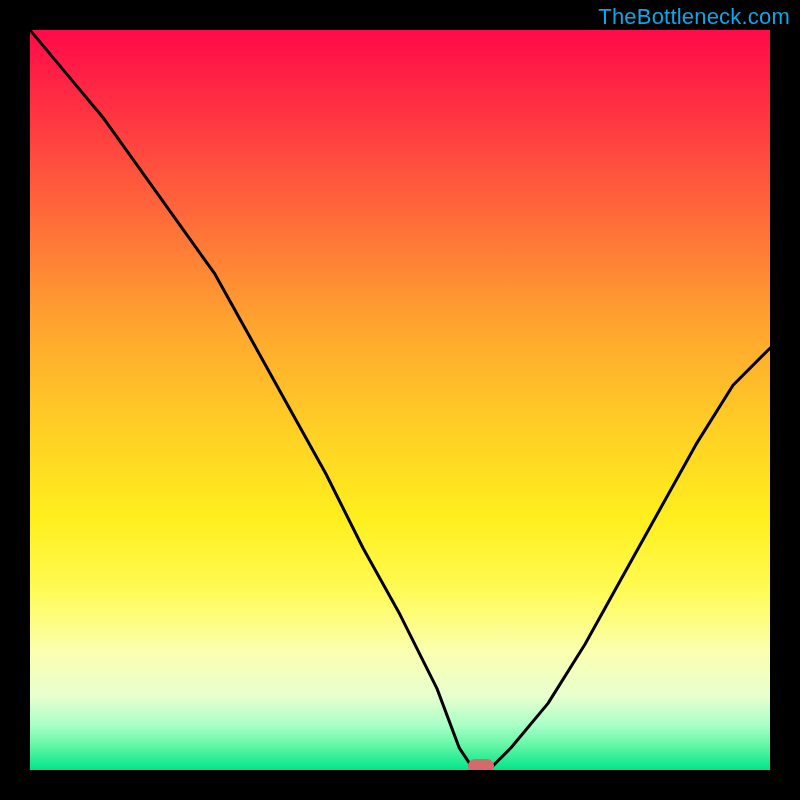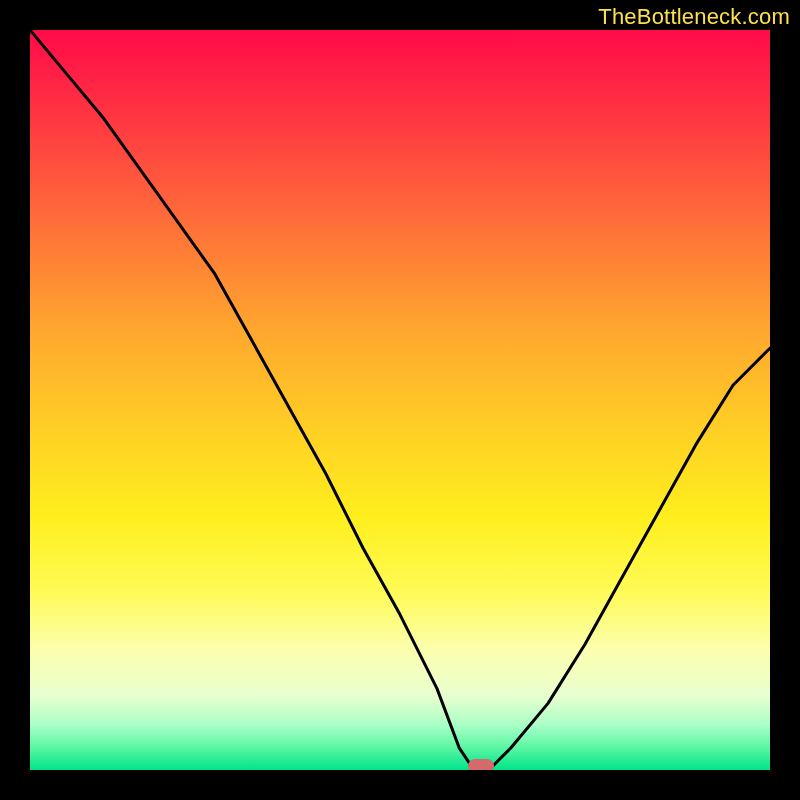--- a/index.html
+++ b/index.html
@@ -13,21 +13,21 @@
   .frame {
     position: relative;
     width: 800px;
     height: 800px;
     background: #000;
   }
   .watermark {
     position: absolute;
     top: 4px;
     right: 10px;
-    color: #fde047;
+    color: #0ea5e9;
     font-size: 22px;
     font-weight: 500;
     letter-spacing: 0.2px;
     z-index: 10;
   }
   .plot-area {
     position: absolute;
     left: 30px;
     top: 30px;
     width: 740px;

